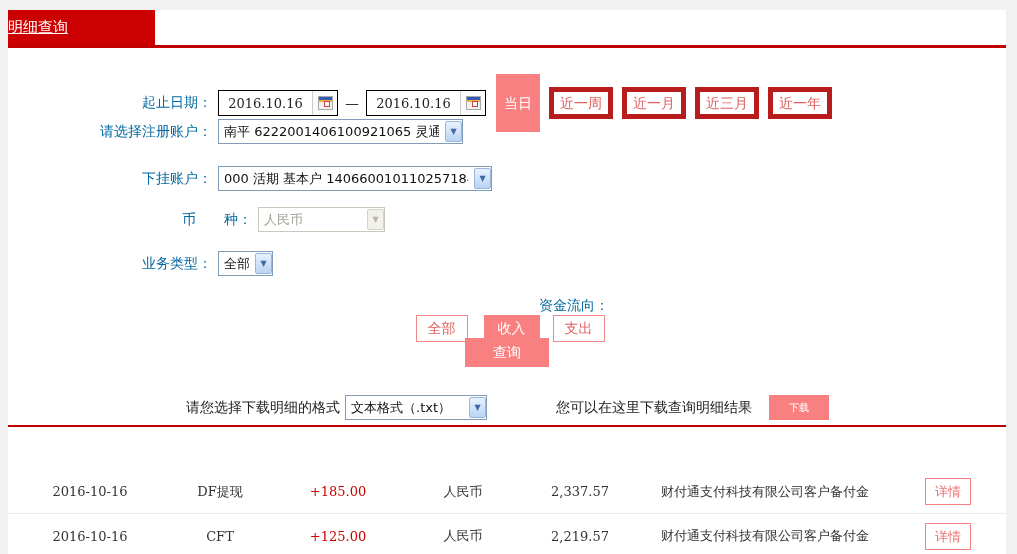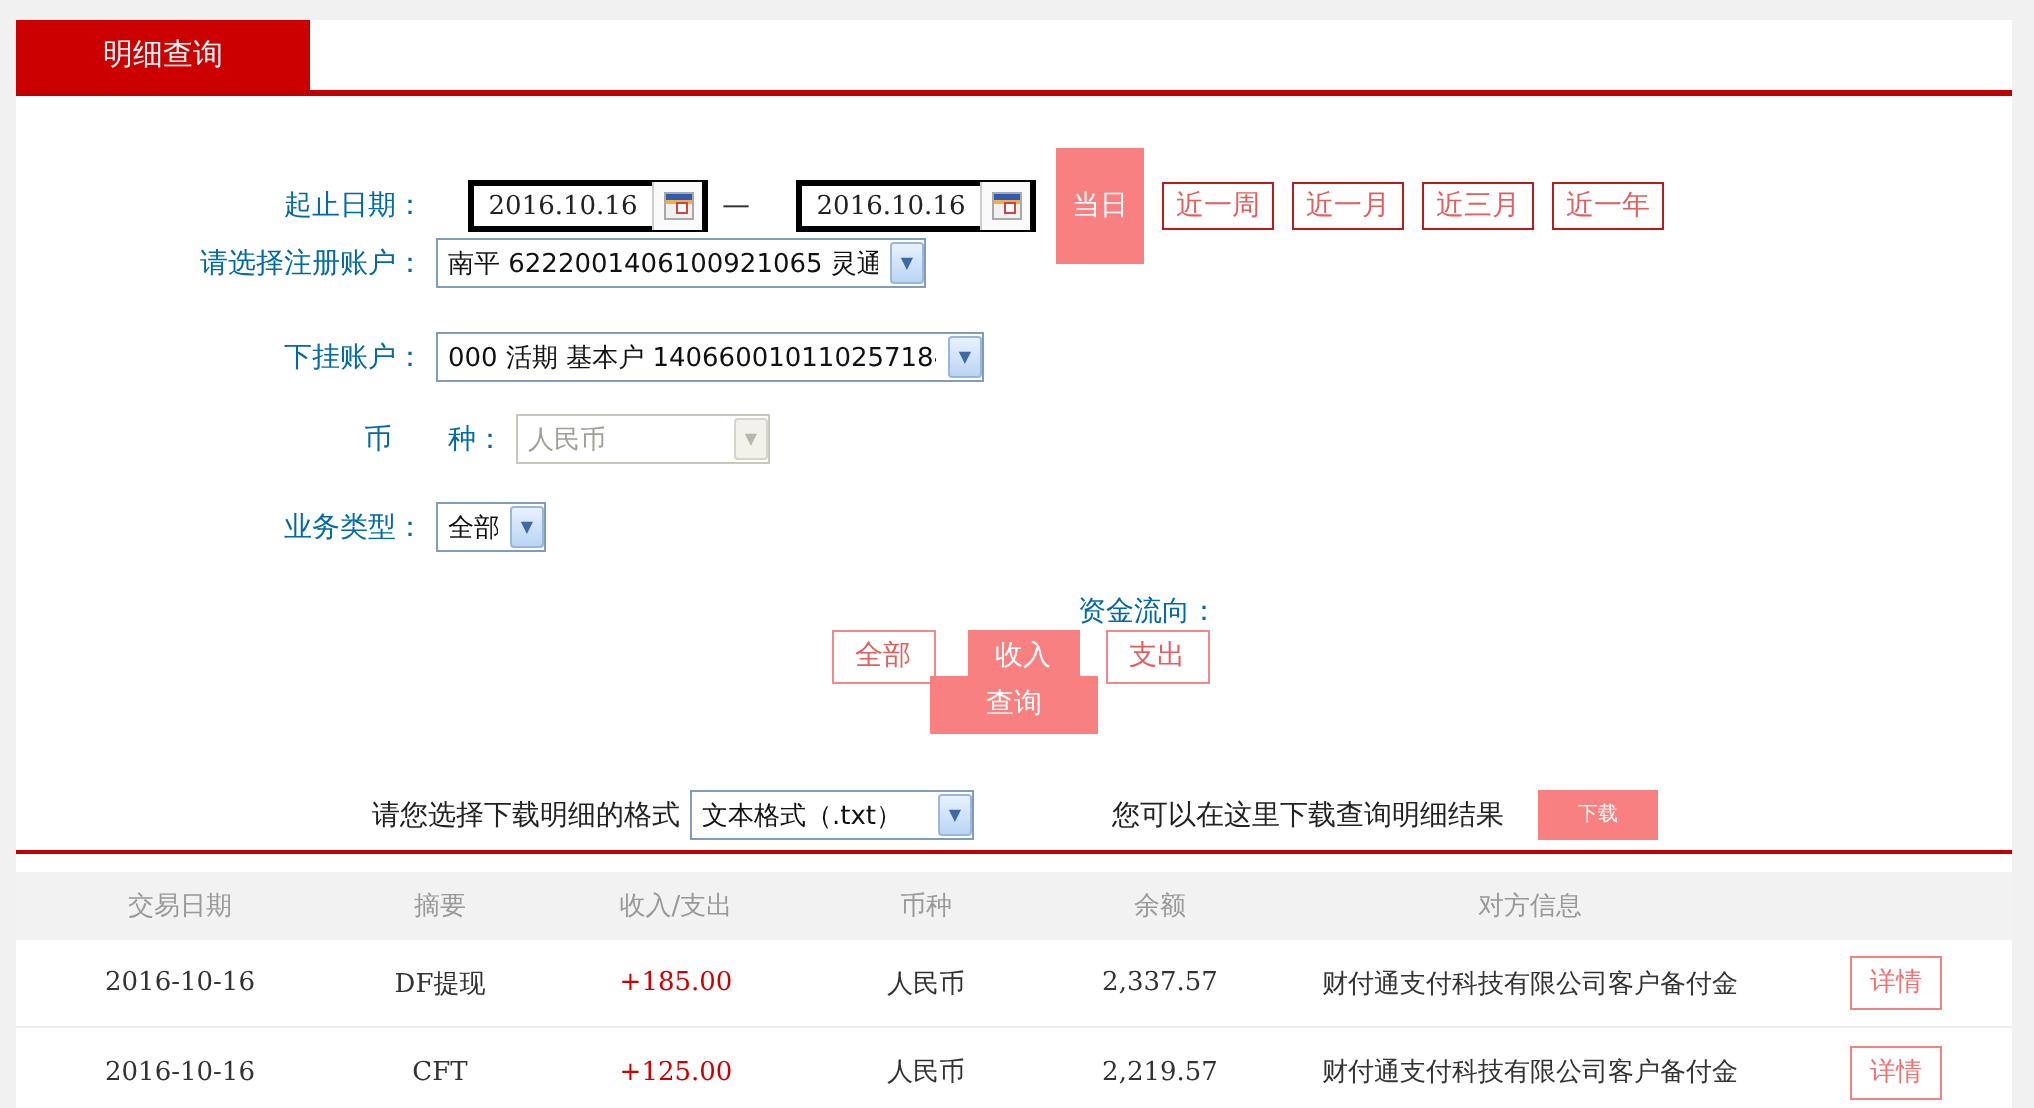--- a/index.html
+++ b/index.html
@@ -12,39 +12,39 @@
     position:relative;
   }
   .panel {
     position:absolute; left:8px; top:10px; width:998px; height:544px;
     background:#ffffff;
   }
   
   .tab {
     position:absolute; left:0; top:0; width:147px; height:35px;
     background:#cc0000; color:#fff; font-size:15px;
-    text-align:center; line-height:35px; cursor:pointer;
+    line-height:35px; cursor:pointer;text-decoration:underline;
   }
   .tab-underline {
     position:absolute; left:0; top:35px; width:100%; height:3px; background:#c00000;
   }
   
   .form-row {
     position:absolute; left:0; width:100%;
     display:flex; align-items:center;
   }
   .flabel {
     width:204px; text-align:right; font-size:14px; color:#0369a1;
     flex:none; white-space:pre;
   }
   .fcontent { margin-left:6px; display:flex; align-items:center; }
   
   .date-input {
-    width:120px; height:26px; border:3px solid #000000; background:#fff;
-    display:flex; align-items:center; cursor:text;margin-left:16px;
+    width:120px; height:26px; border:1px solid #000000; background:#fff;
+    display:flex; align-items:center; cursor:text;
   }
   .date-input .dval {
     flex:1; text-align:center; font-size:13px; color:#222;
     font-family:"DejaVu Serif","Liberation Serif",serif;
   }
   .cal-btn {
     width:25px; height:24px; flex:none; border-left:1px solid #ccc;
     background:#fafafa; display:flex; align-items:center; justify-content:center; cursor:pointer;
   }
   .cal-icon {
@@ -55,21 +55,21 @@
     content:""; position:absolute; right:2px; bottom:2px; width:4px; height:4px;
     background:#fff; border:1px solid #cc4444;
   }
   .date-sep { margin:0 7px; font-size:14px; color:#333; }
   
   .pill-today {
     margin-left:10px; background:#f98080; color:#fff; font-size:14px;
     padding:20px 8px; line-height:18px; cursor:pointer;text-align:right;
   }
   .pill-outline {
-    margin-left:9px; background:#fff; border:1px solid #b91c1c; color:#e05f5f;
+    margin-left:9px; background:#fff; border:5px solid #b91c1c; color:#e05f5f;
     font-size:14px; padding:2px 6px; line-height:18px; cursor:pointer;
   }
   
   .xsel {
     height:25px; border:1px solid #7f9db9; background:#fff;
     display:flex; align-items:center; font-size:13px; color:#111;
     padding-left:5px; cursor:pointer;
   }
   .xsel .xtxt { flex:1; white-space:nowrap; overflow:hidden; }
   .xarrow {
@@ -230,29 +230,20 @@
       <span class="xarrow">
           <span>▼</span>
         </span>
     </div>
     <span class="dl-hint">您可以在这里下载查询明细结果</span>
     <div class="dl-btn">下载</div>
   </div>
 
   <div class="table-topline"></div>
 
-  <div class="trow thead">
-    <div class="tcell c1">交易日期</div>
-    <div class="tcell c2">摘要</div>
-    <div class="tcell c3">收入/支出</div>
-    <div class="tcell c4">币种</div>
-    <div class="tcell c5">余额</div>
-    <div class="tcell c6">对方信息</div>
-    <div class="tcell c7"></div>
-  </div>
 
   <div class="trow tbody1">
     <div class="tcell c1">2016-10-16</div>
     <div class="tcell c2">DF提现</div>
     <div class="tcell c3 amount-pos">+185.00</div>
     <div class="tcell c4">人民币</div>
     <div class="tcell c5">2,337.57</div>
     <div class="tcell c6">财付通支付科技有限公司客户备付金</div>
     <div class="tcell c7"><span class="detail-btn">详情</span></div>
   </div>

